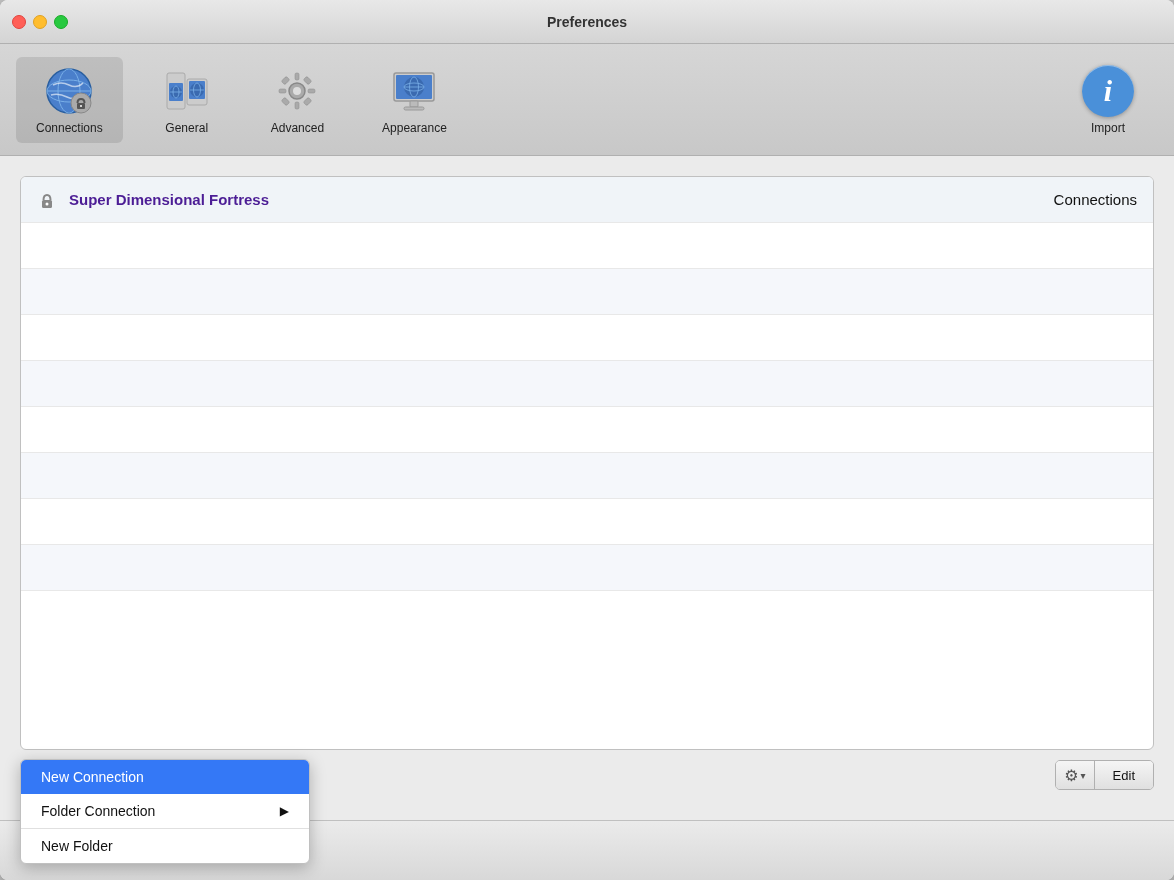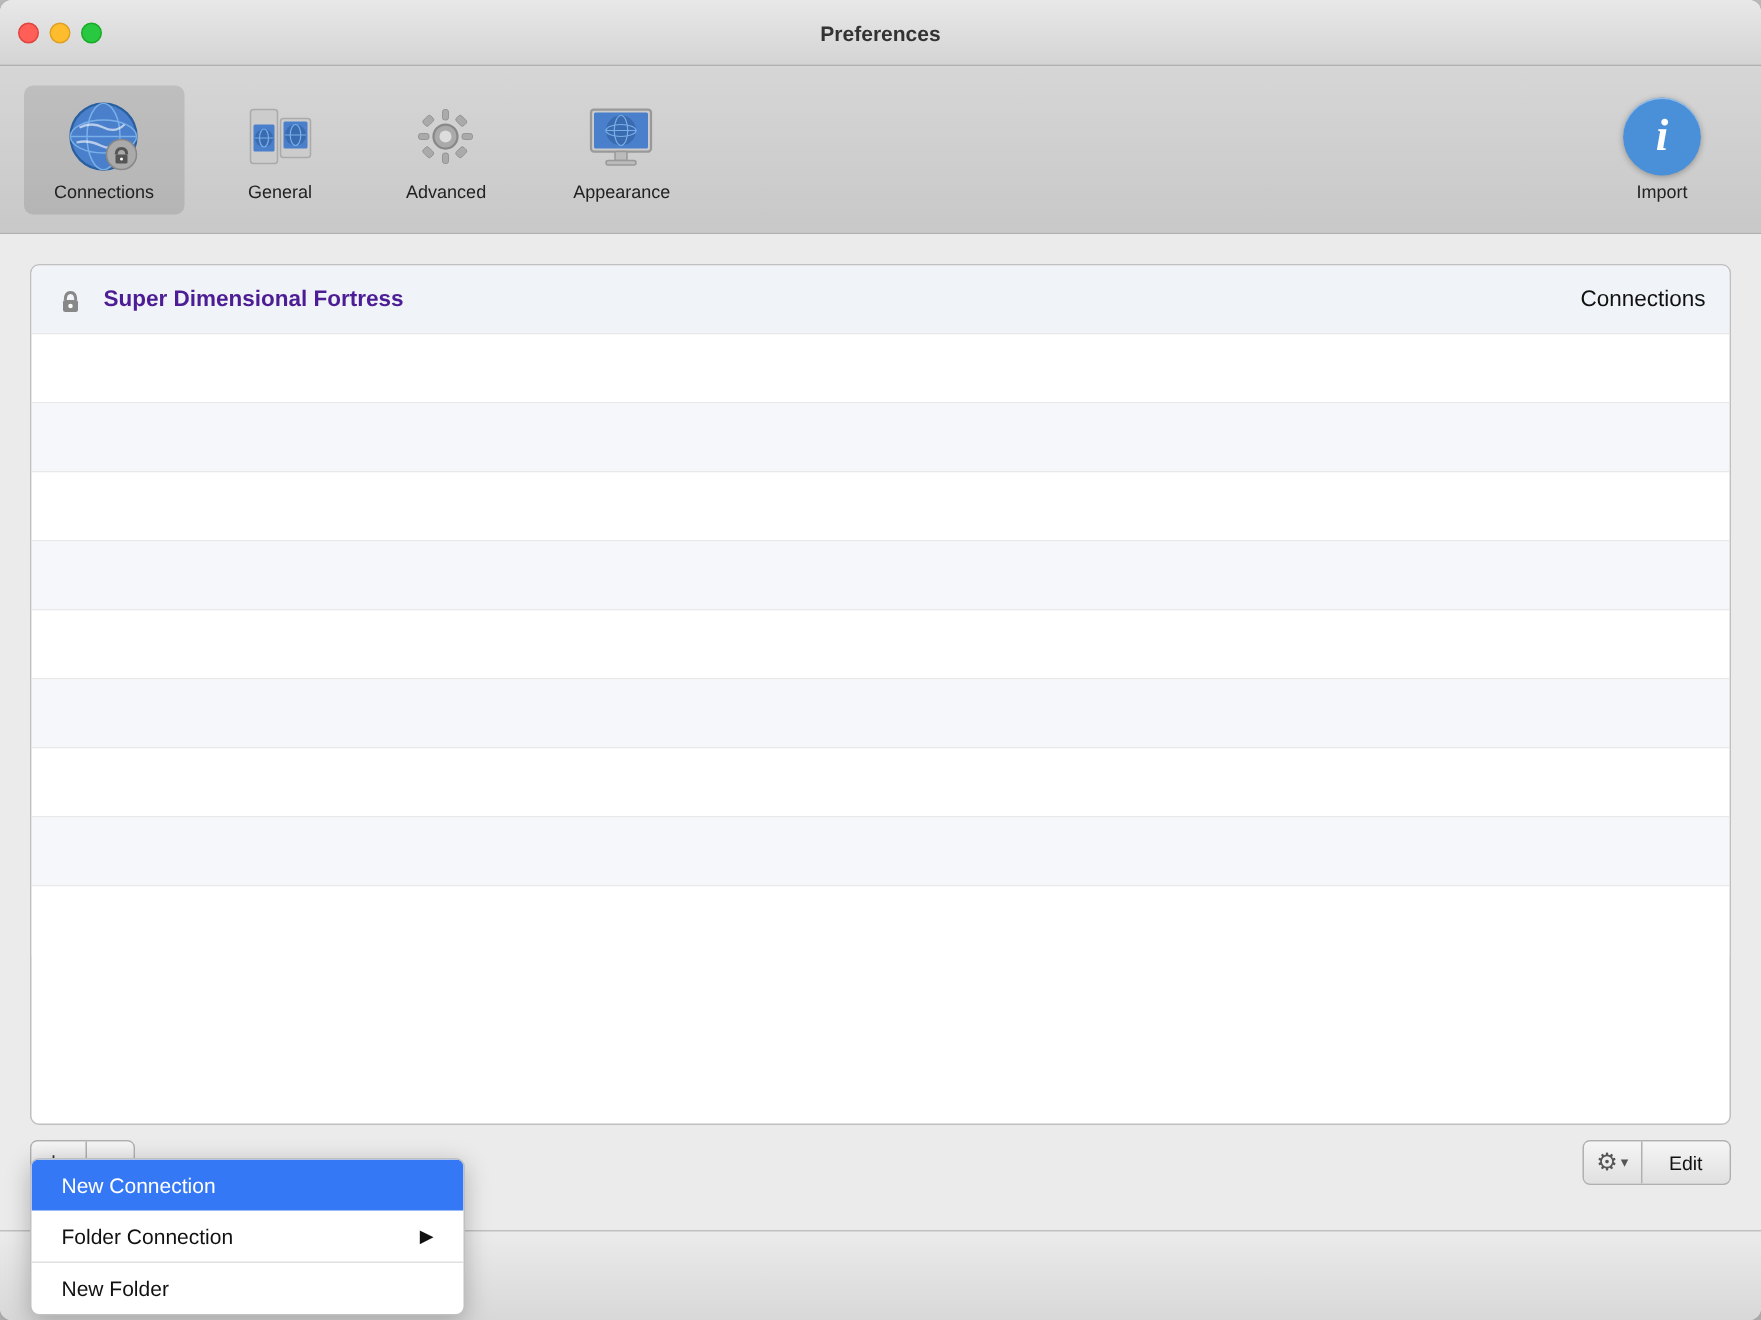--- a/index.html
+++ b/index.html
@@ -252,21 +252,21 @@
       font-size: 13px;
       cursor: pointer;
       color: #111;
       height: 28px;
     }
 
     
     .dropdown-overlay {
       position: absolute;
       left: 20px;
-      bottom: 3px;
+      bottom: 16px;
       z-index: 100;
     }
     .dropdown-menu {
       background: white;
       border: 1px solid #c0c0c0;
       border-radius: 6px;
       box-shadow: 0 4px 16px rgba(0,0,0,0.25);
       overflow: hidden;
       min-width: 290px;
     }

